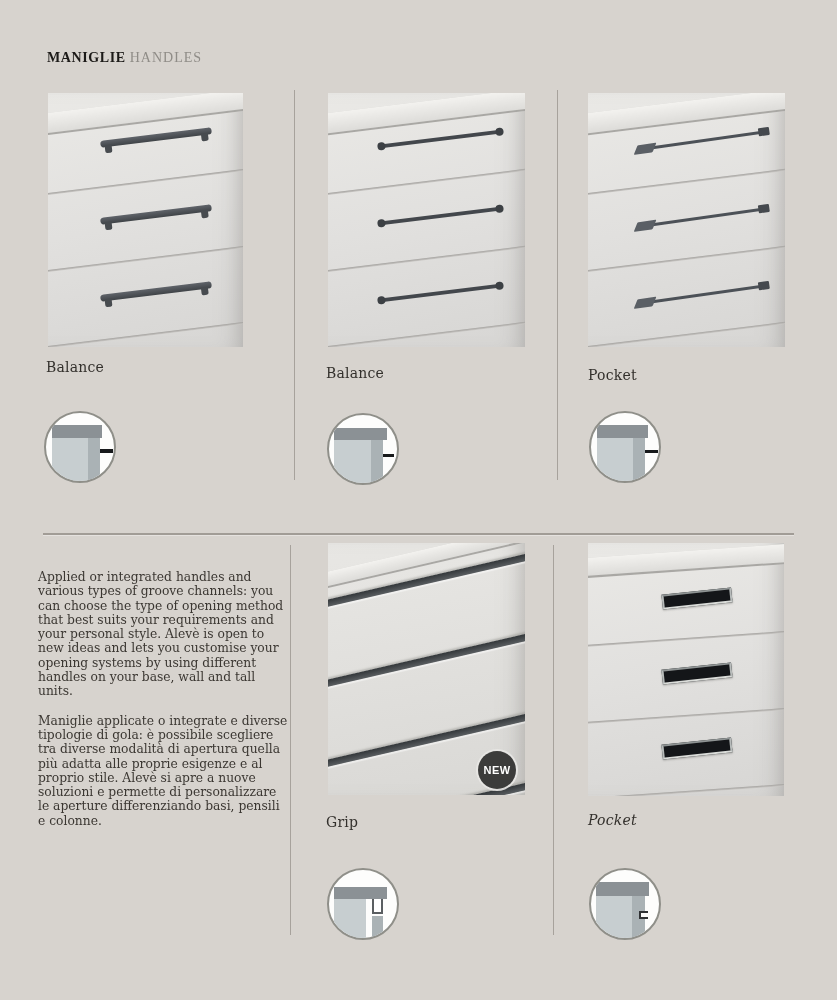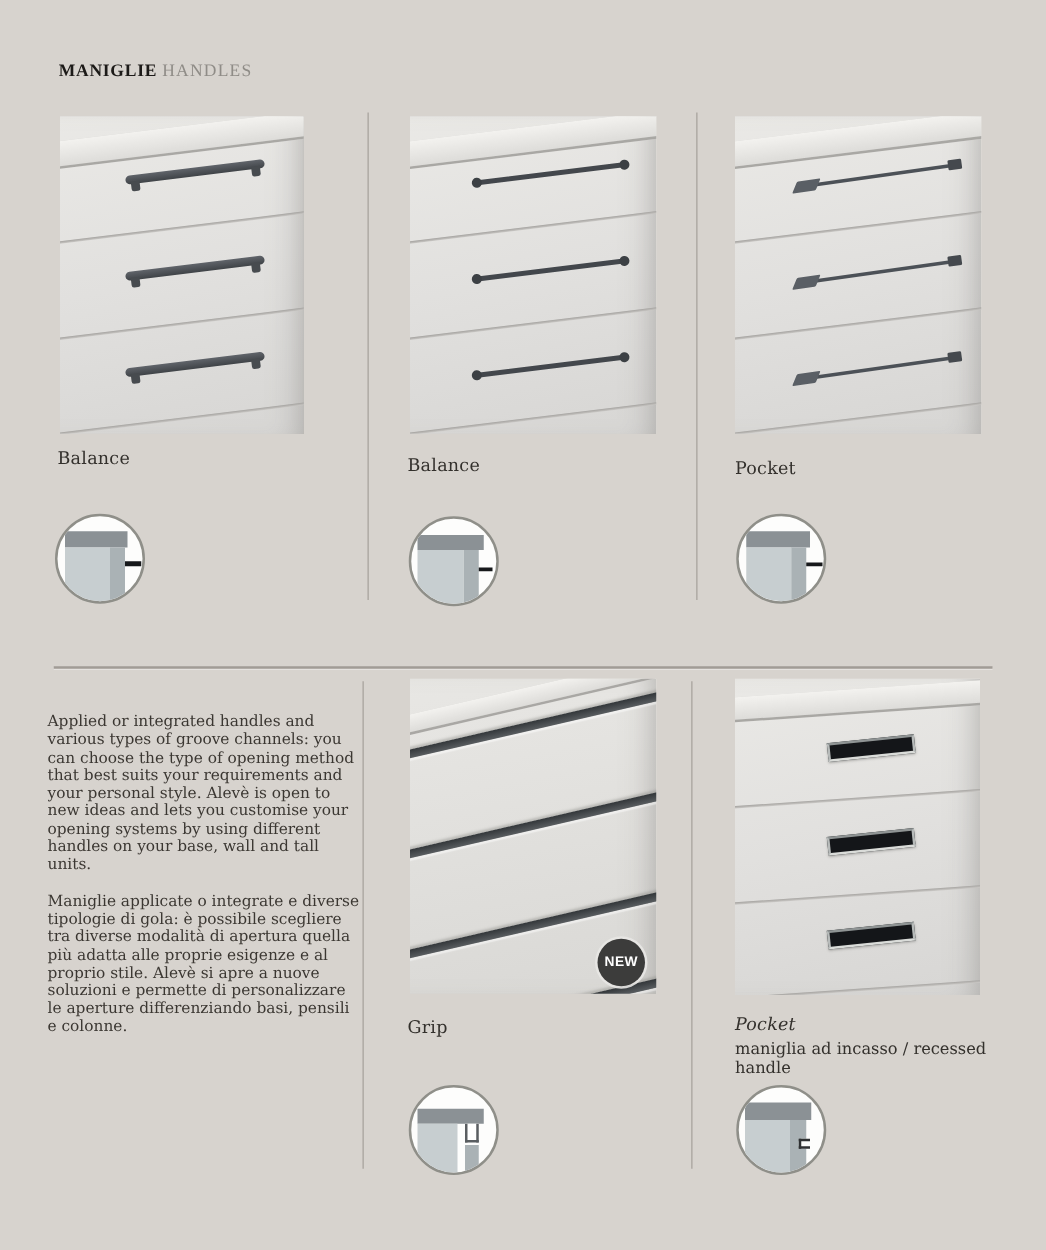--- a/index.html
+++ b/index.html
@@ -192,21 +192,20 @@
   <div class="photo" style="left:588px; top:543px; width:196px; height:253px;">
     <div class="counter rot4" style="top:8px; height:20px;"></div>
     <div class="slot" style="left:74px; top:48px;"></div>
     <div class="gap rot4" style="top:95px;"></div>
     <div class="slot" style="left:74px; top:123px;"></div>
     <div class="gap rot4" style="top:172px;"></div>
     <div class="slot" style="left:74px; top:198px;"></div>
     <div class="gap rot4" style="top:248px;"></div>
   </div>
   <div class="caption" style="left:588px; top:812px;font-style:italic;">Pocket</div>
-  <div class="subcaption" style="left:588px; top:832px;">maniglia ad incasso / recessed handle</div>
   <div class="detail" style="left:589px; top:868px;">
     <div class="d-slab" style="left:5px;  top:12px; width:53px; height:14px;"></div>
     <div class="d-panel" style="left:5px;  top:26px; width:36px; height:46px;"></div>
     <div class="d-strip" style="left:41px; top:26px; width:13px; height:46px;"></div>
     <div class="d-notch" style="left:48px; top:41px; width:9px;  height:8px;"></div>
   </div>
 
   <div class="vdiv" style="left:290px; top:545px; height:390px;"></div>
   <div class="vdiv" style="left:553px; top:545px; height:390px;"></div>
 

